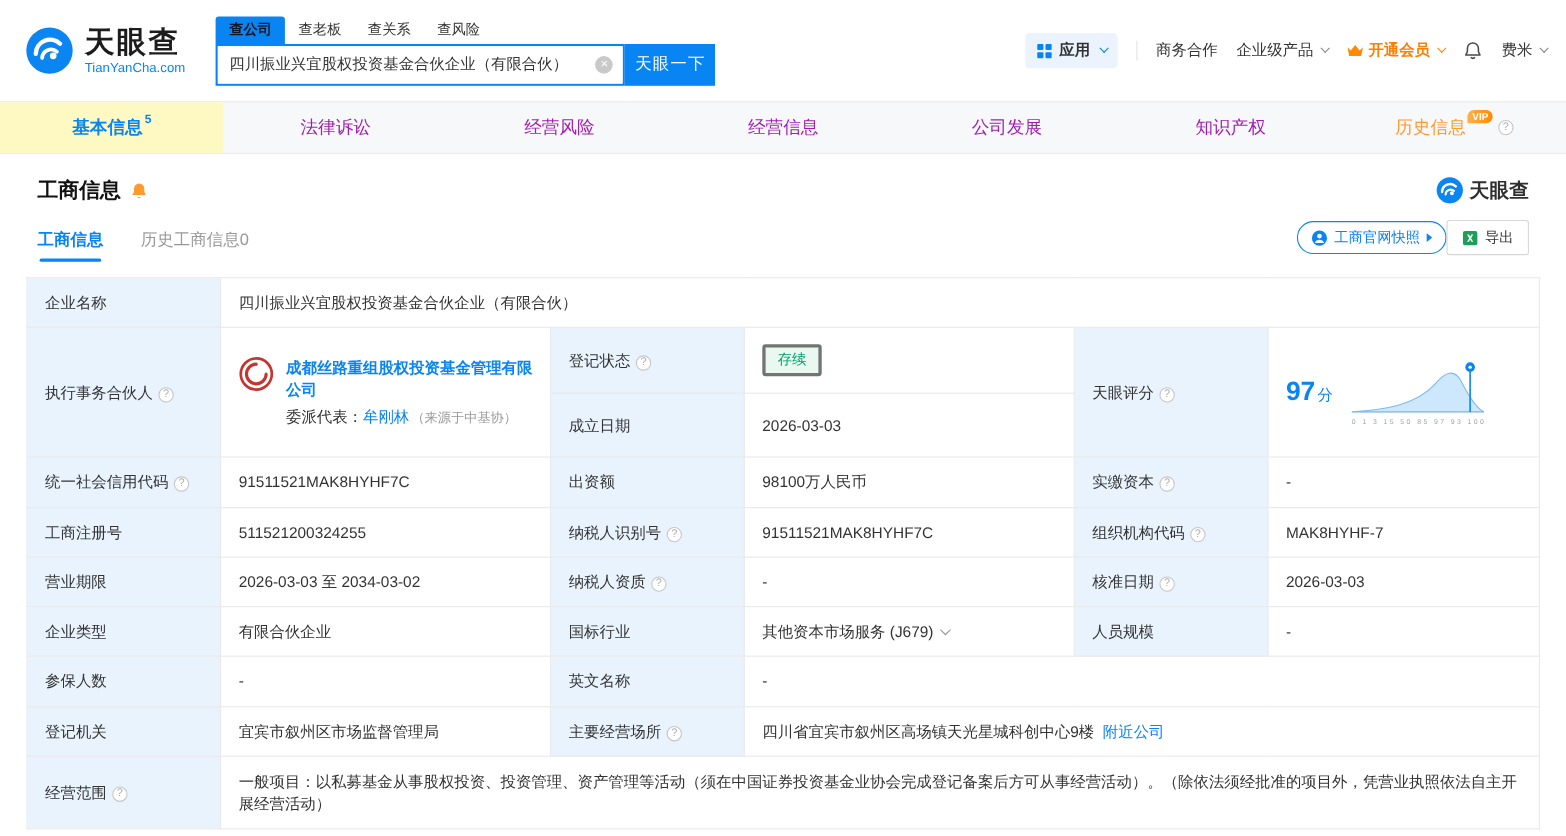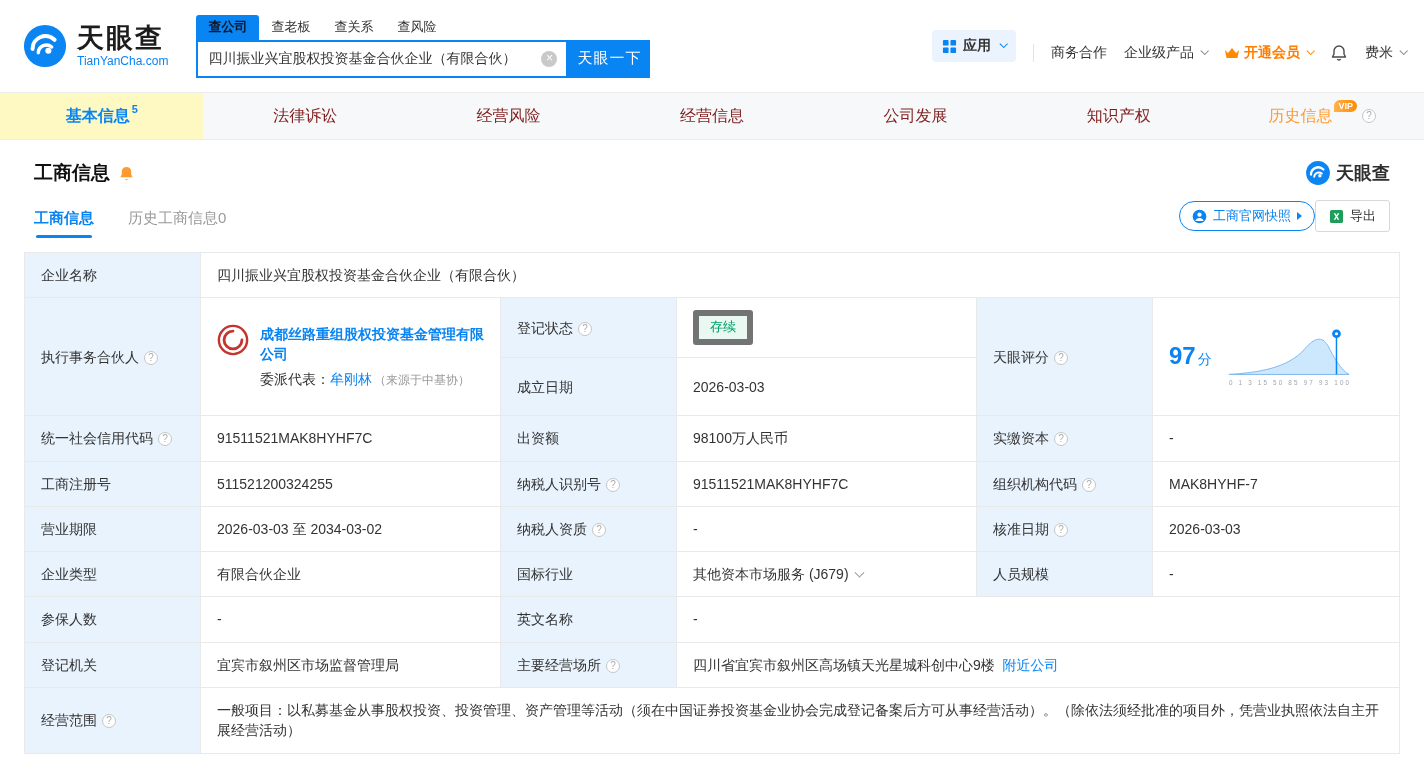--- a/index.html
+++ b/index.html
@@ -23,32 +23,32 @@
   .search-block{margin-left:28px;display:flex;flex-direction:column}
   .search-tabs{display:flex;align-items:flex-end}
   .stab{font-size:13px;color:#333;padding:3px 12px 4px;cursor:pointer}
   .stab.active{background:#0884f3;color:#0f172a;font-weight:bold;border-radius:3px 3px 0 0}
   .search-row{display:flex}
   .search-input-wrap{position:relative;width:372px;height:38px;border:2px solid #0884f3;background:#fff;display:flex;align-items:center}
   .search-input{border:none;outline:none;width:100%;height:100%;padding:0 32px 0 10px;font-size:14px;color:#333;font-family:inherit}
   .clear-icon{position:absolute;right:9px;width:16px;height:16px;border-radius:50%;background:#c9c9c9;color:#fff;font-size:12px;line-height:15px;text-align:center;cursor:pointer}
   .search-btn{width:82px;height:38px;background:#0884f3;color:#ffffff;border:none;font-size:15px;letter-spacing:1px}
 
-  .nav-right{margin-left:auto;display:flex;align-items:flex-end;gap:17px;font-size:14px;color:#333;white-space:nowrap}
+  .nav-right{margin-left:auto;display:flex;align-items:center;gap:17px;font-size:14px;color:#333;white-space:nowrap}
   .nav-item{display:flex;align-items:center;gap:4px;cursor:pointer}
   .nav-app{display:flex;align-items:center;gap:6px;background:#eaf3fe;padding:7px 10px;border-radius:4px;cursor:pointer;font-weight:bold}
   .divider{width:1px;height:18px;background:#e3e3e3}
   .vip-link{color:#ff7e00;font-weight:bold}
   .caret{width:6px;height:6px;border-right:1.4px solid #888;border-bottom:1.4px solid #888;transform:rotate(45deg) translate(-1px,-2px);display:inline-block;margin-left:3px}
   .caret.blue{border-color:#0884f3}
   .caret.orange{border-color:#ff8a00}
 
   
   .main-tabs{display:flex;height:48px;background:#f7f8fa;border-top:1px solid #ececec;border-bottom:1px solid #ececec}
-  .mtab{flex:1;display:flex;align-items:center;justify-content:center;font-size:16px;color:#7f1d1d;cursor:pointer;position:relative}
+  .mtab{flex:1;display:flex;align-items:center;justify-content:center;font-size:16px;color:#a21caf;cursor:pointer;position:relative}
   .mtab.active{background:#fef9c3;color:#0884f3;font-weight:bold}
   .mtab .badge{font-size:11px;color:#0884f3;margin-left:2px;transform:translateY(-7px);font-weight:bold}
   .mtab.history{color:#ff9a2e}
   .vip-tag{display:inline-block;background:linear-gradient(90deg,#ffb14d,#ff8a00);color:#fff;font-size:9px;font-weight:bold;padding:1px 4px;border-radius:7px 7px 7px 1px;transform:translateY(-10px);margin-left:2px}
 
   
   .content{padding:16px 24px 0}
   .section-head{display:flex;align-items:center;padding:4px 10px 14px}
   .section-head h2{font-size:19px;color:#111;font-weight:bold}
   .bell-orange{margin-left:8px;display:inline-flex;cursor:pointer}
@@ -62,21 +62,21 @@
   .snapshot-btn{display:flex;align-items:center;gap:6px;border:1px solid #0884f3;color:#0884f3;background:#fff;border-radius:16px;padding:5px 12px;font-size:13px}
   .arrow-r{width:0;height:0;border-top:4px solid transparent;border-bottom:4px solid transparent;border-left:5px solid #0884f3}
   .export-btn{display:flex;align-items:center;gap:6px;border:1px solid #d8d8d8;background:#fff;border-radius:3px;padding:6px 13px;font-size:13px;color:#333}
 
   
   .info-table{width:100%;border-collapse:collapse;table-layout:fixed;font-size:14px}
   .info-table td{border:1px solid #e9e9e9;padding:12px 16px;vertical-align:middle;color:#333;word-break:break-all;line-height:1.45}
   td.lbl{background:#e8f3fd;color:#333}
   .help{display:inline-block;width:14px;height:14px;line-height:12px;text-align:center;border:1px solid #c6c6c6;border-radius:50%;color:#ababab;font-size:10px;margin-left:5px;vertical-align:1px;cursor:pointer;background:#fff}
   .blue-link{color:#0884f3;cursor:pointer}
-  .badge-green{display:inline-block;background:#e9f8f0;color:#00a06a;border:6px solid #737373;border-radius:3px;padding:2px 11px;font-size:13px}
+  .badge-green{display:inline-block;background:#e9f8f0;color:#00a06a;border:3px solid #737373;border-radius:3px;padding:2px 11px;font-size:13px}
   tr.r-status td{height:60px}
   tr.r-estab td{height:58px}
   .partner{display:flex;align-items:flex-start;gap:11px}
   .plink{color:#0884f3;font-weight:bold}
   .prep{margin-top:5px}
   .psource{color:#999;font-size:12px;margin-left:2px}
   .score-wrap{display:flex;align-items:center;gap:12px}
   .score-big{font-size:24px;color:#0884f3;font-weight:bold;line-height:1}
   .score-unit{font-size:14px;color:#0884f3;margin-left:2px}
   .chev{display:inline-block;width:7px;height:7px;border-right:1.5px solid #999;border-bottom:1.5px solid #999;transform:rotate(45deg) translate(-2px,-2px);margin-left:7px}

